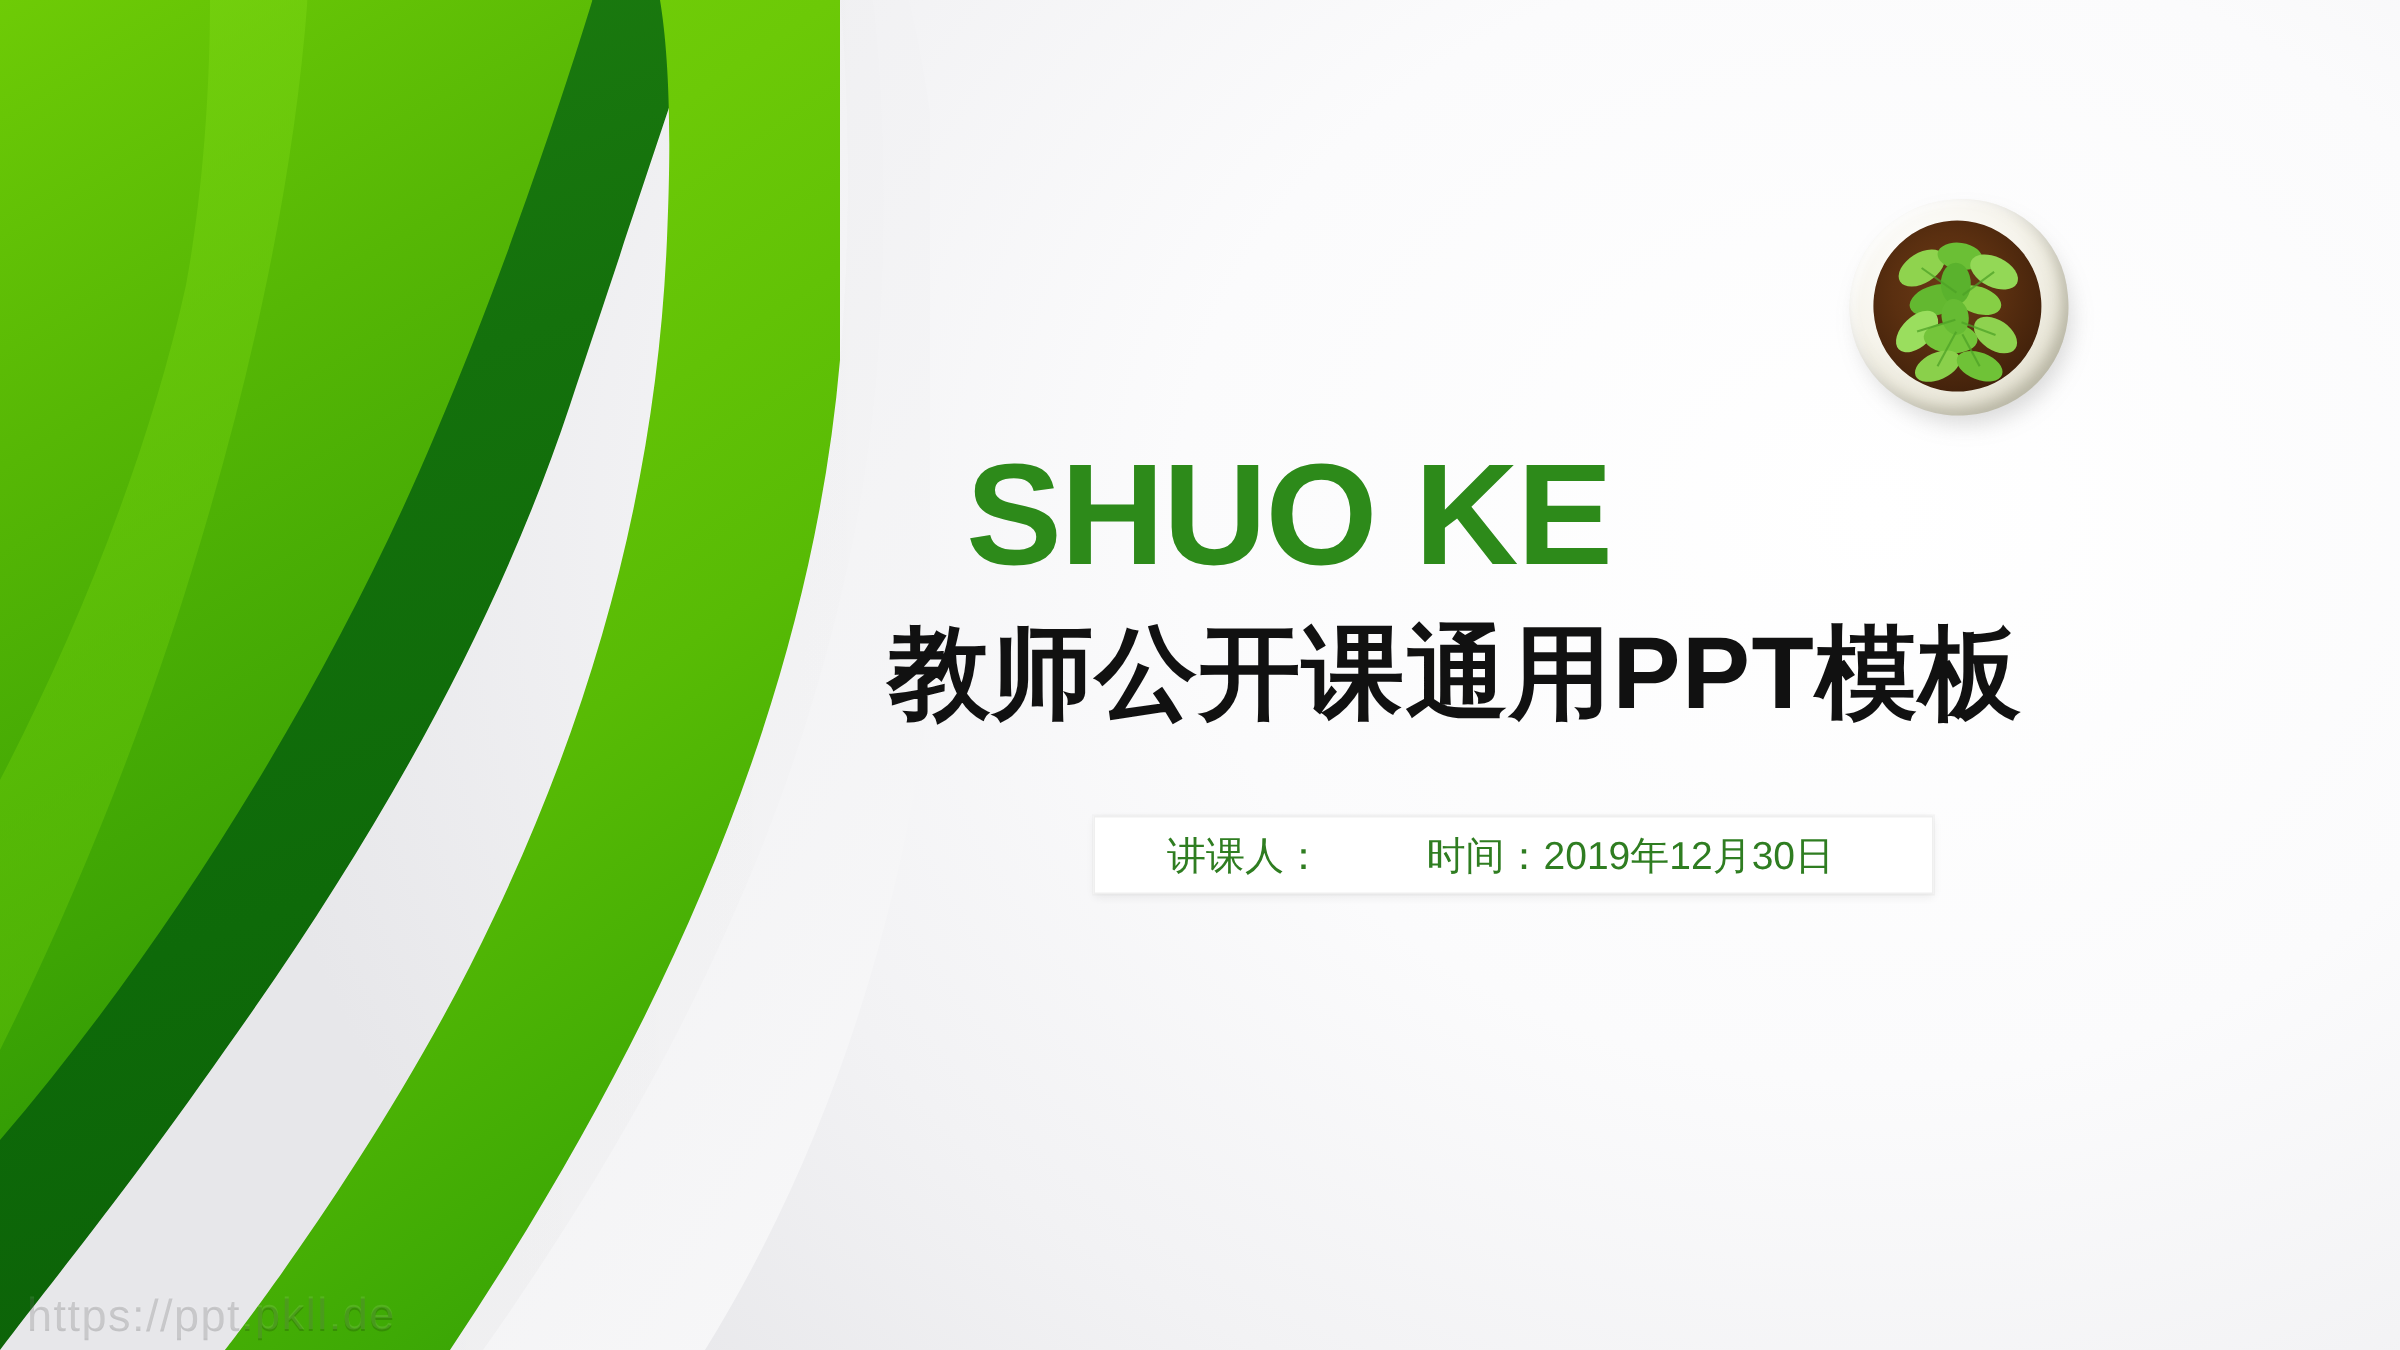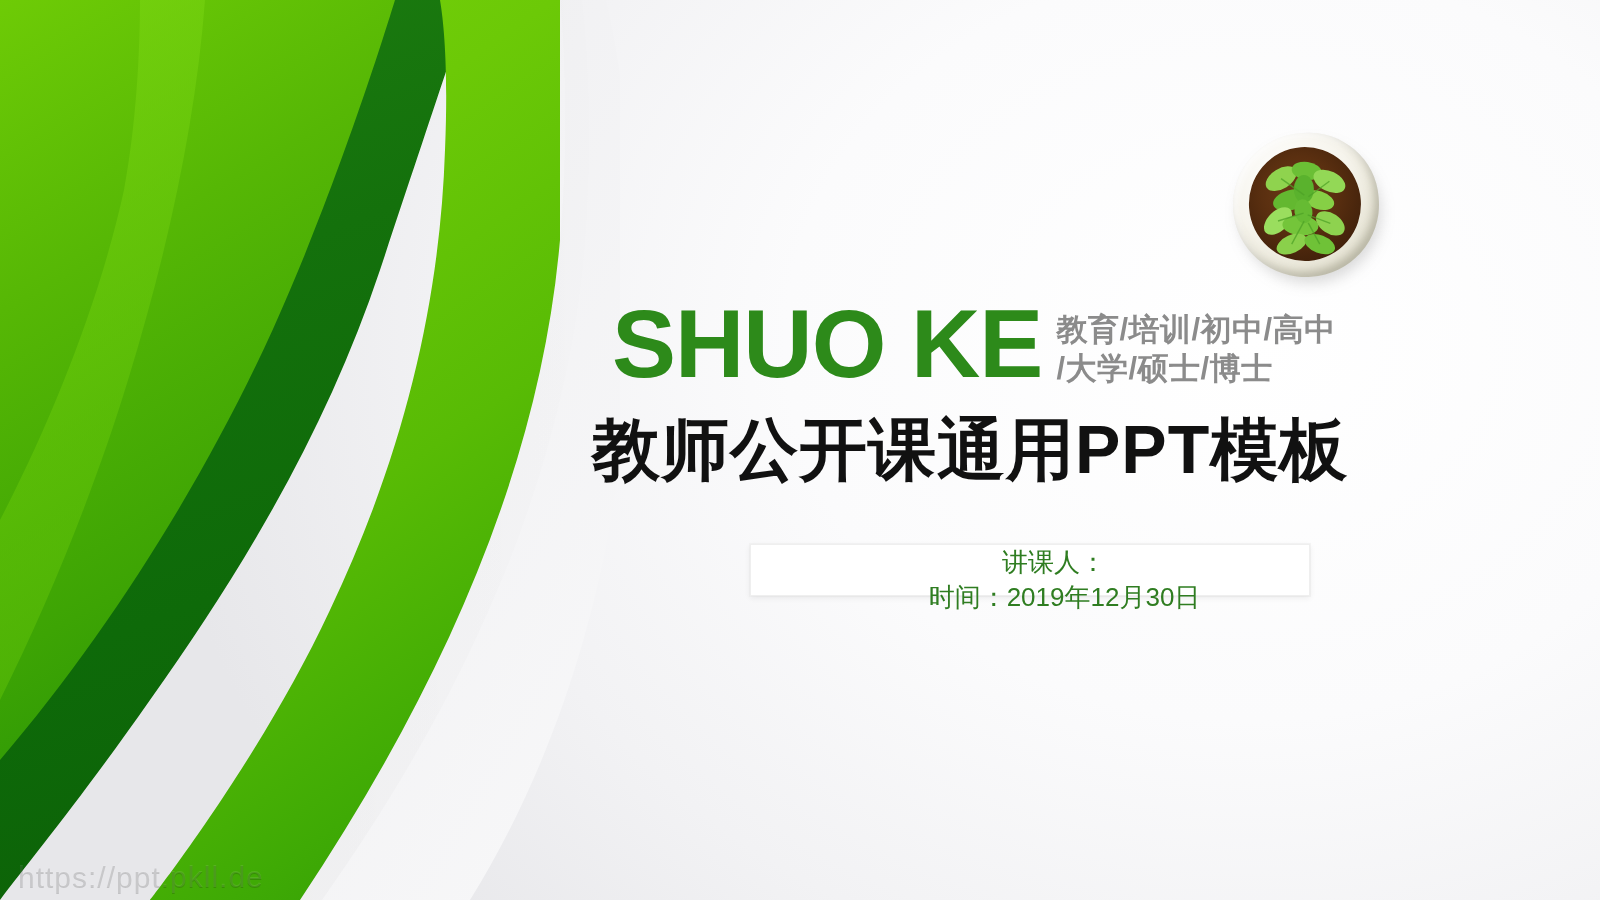--- a/index.html
+++ b/index.html
@@ -105,21 +105,21 @@
     width:112px; height:114px;
     border-radius:50%;
     background:
       radial-gradient(circle at 45% 40%, #6b3a16 0%, #5a2f10 40%, #43220b 75%, #351906 100%);
   }
   .plant svg { position:absolute; left:0; top:0; width:146px; height:144px; transform:rotate(-4deg); }
 
   
   .brand-row {
     position:absolute;
-    left:612px; top:296px;
+    left:644px; top:296px;
     display:flex; align-items:flex-start;
   }
   .brand-main {
     font-size:96px;
     font-weight:bold;
     line-height:1;
     letter-spacing:-1px;
     color:#2d8a1a;
     white-space:nowrap;
   }
@@ -141,26 +141,26 @@
     font-weight:bold;
     line-height:1.05;
     letter-spacing:1px;
     color:#111111;
     white-space:nowrap;
   }
 
   
   .meta-bar {
     position:absolute;
-    left:750px; top:544px;
+    left:729px; top:544px;
     width:560px; height:52px;
     background:#ffffff;
     border:1px solid #efefef;
     box-shadow:0 2px 6px rgba(0,0,0,.07), 0 0 0 1px rgba(240,240,240,.6);
-    display:flex; align-items:center;flex-direction:column;
+    display:flex; align-items:center;
   }
   .meta-presenter {
     margin-left:48px;
     font-size:26px;
     color:#2f7d21;
     white-space:nowrap;
   }
   .meta-date {
     margin-left:69px;
     font-size:26px;
@@ -208,24 +208,20 @@
         <path d="M44,86 L70,80"></path>
           <path d="M96,92 L74,82"></path>
         <path d="M56,110 L70,88"></path>
           <path d="M84,112 L74,90"></path>
       </g>
     </svg>
   </div>
 
   <div class="brand-row">
     <div class="brand-main">SHUO KE</div>
-    <div class="brand-sub">
-      <div>教育/培训/初中/高中</div>
-      <div>/大学/硕士/博士</div>
-    </div>
   </div>
 
   <div class="headline">教师公开课通用PPT模板</div>
 
   <div class="meta-bar">
     <div class="meta-presenter">讲课人：</div>
     <div class="meta-date">时间：2019年12月30日</div>
   </div>
 
 </div>

